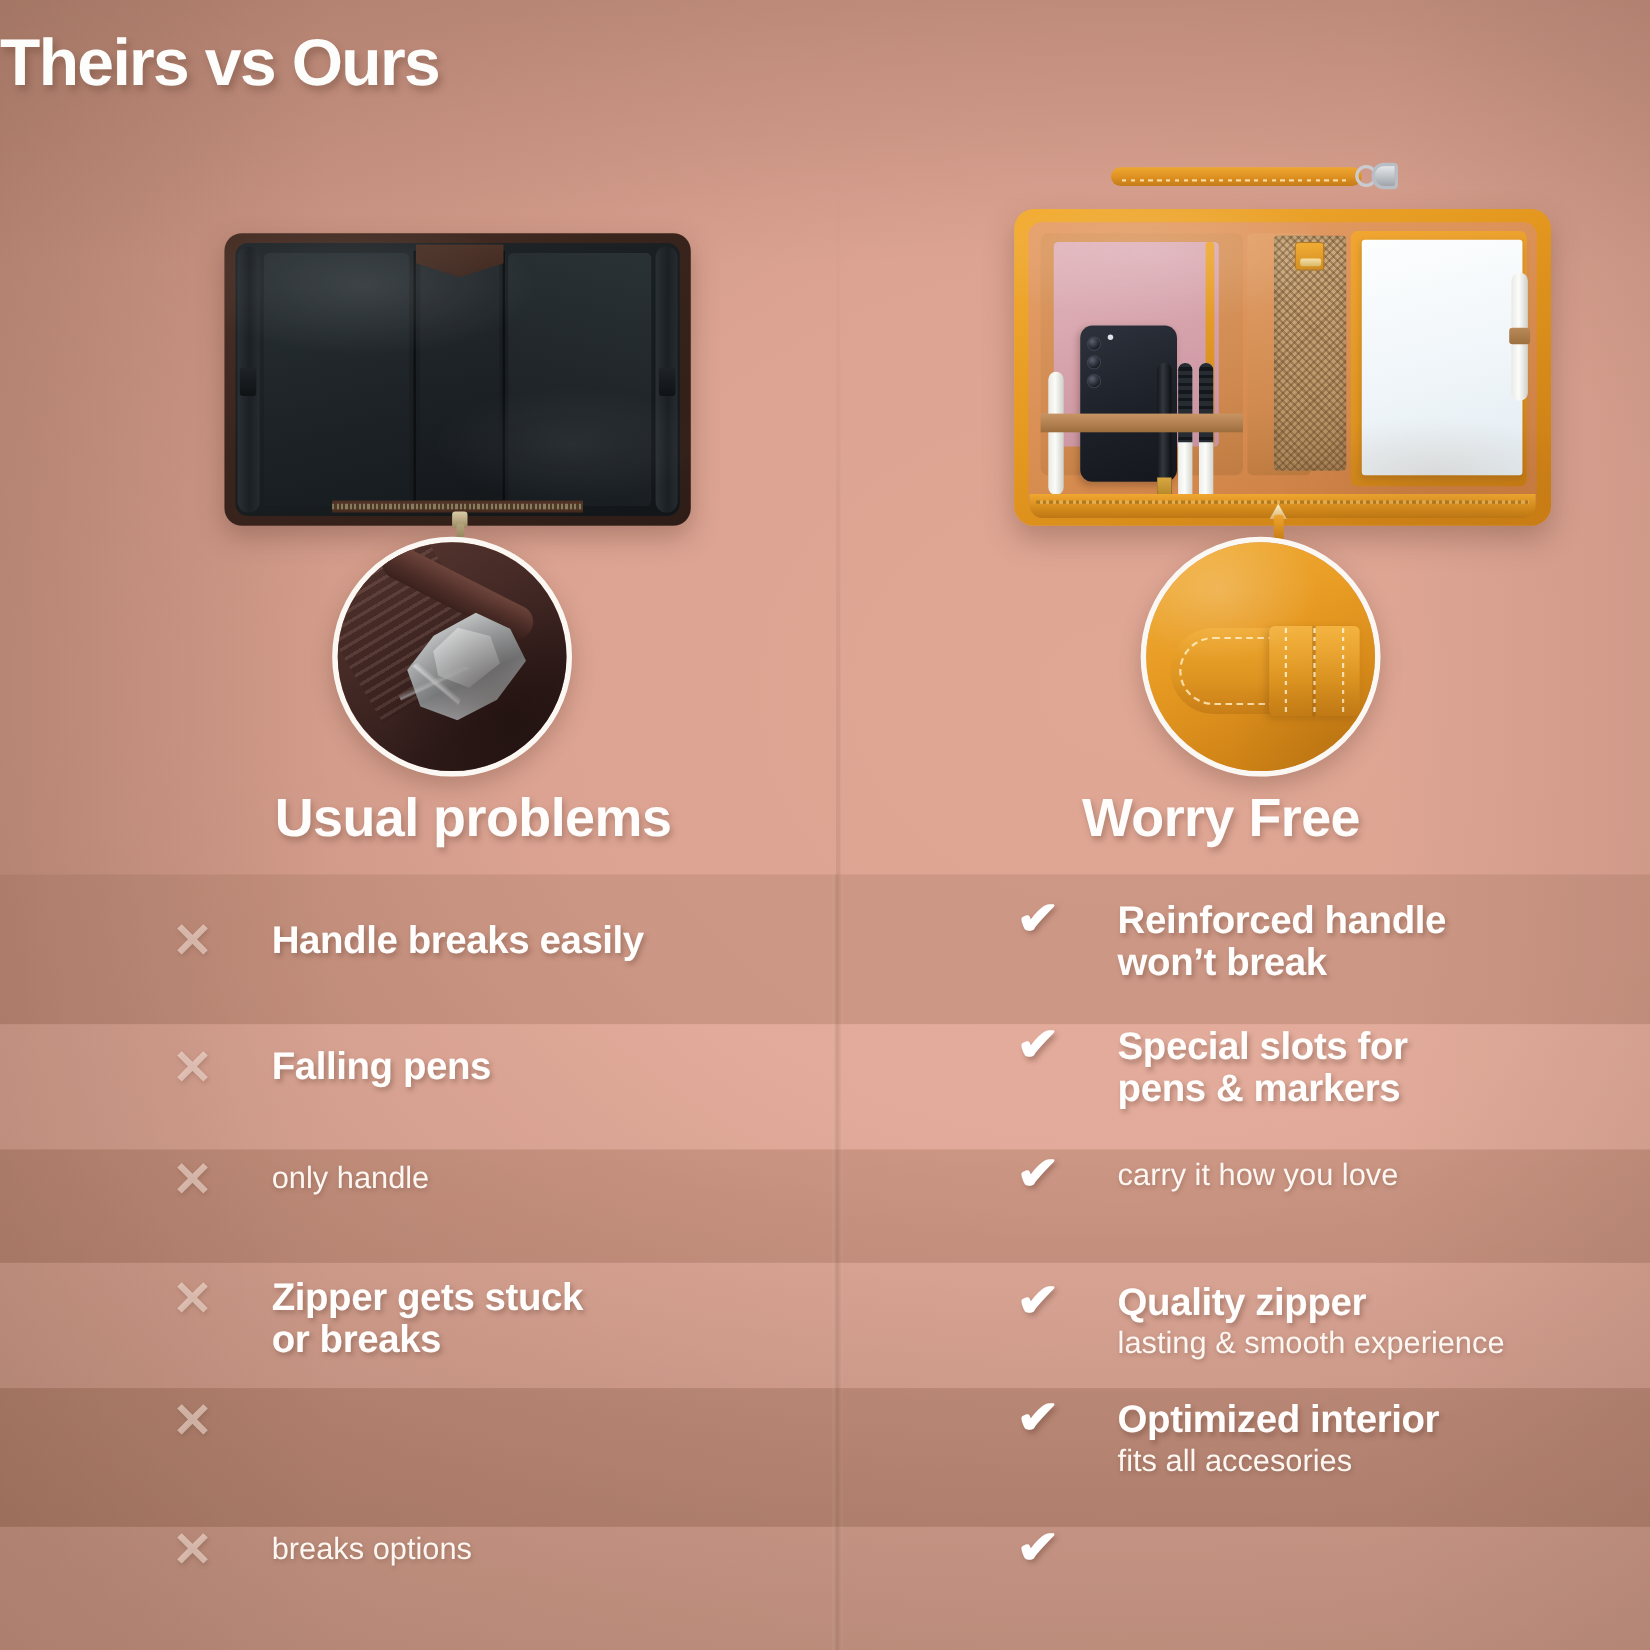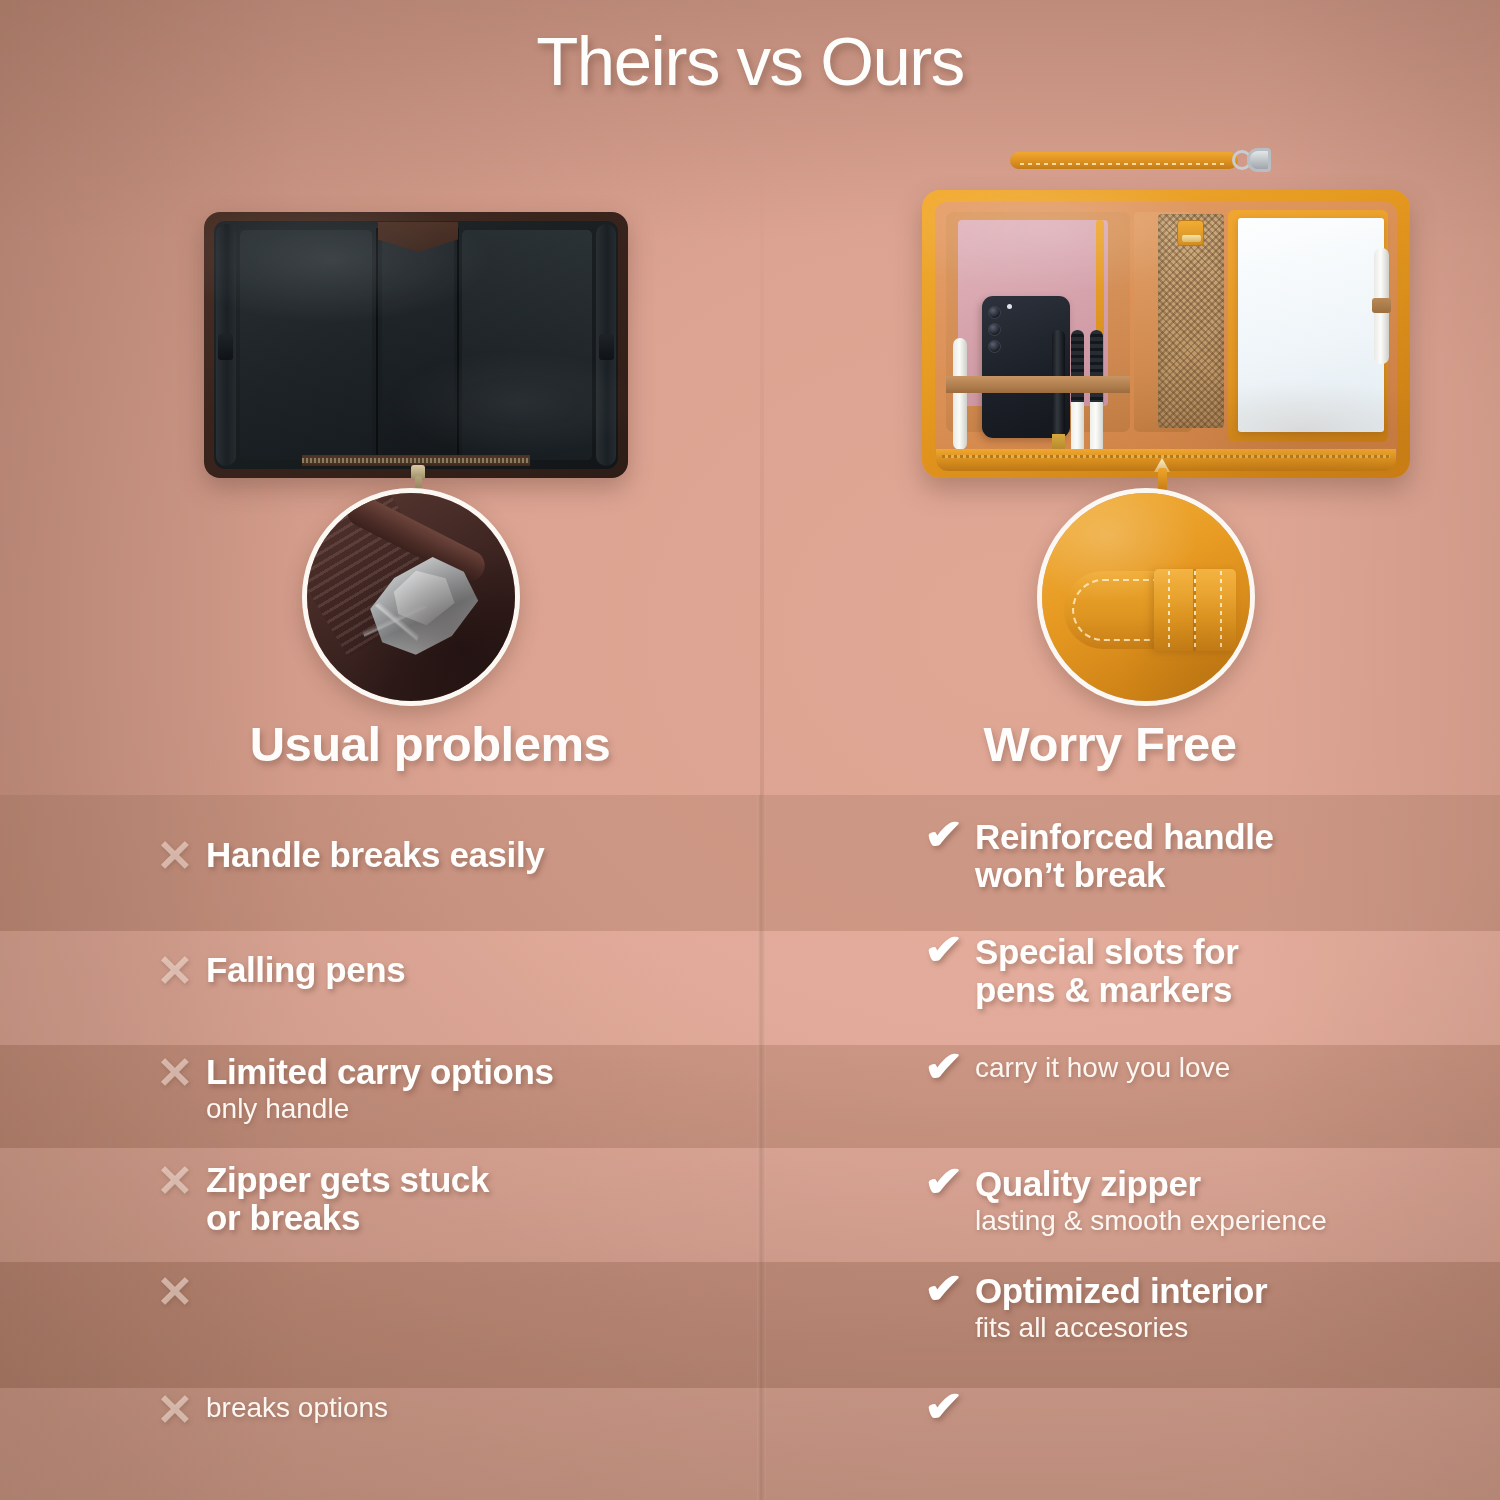--- a/index.html
+++ b/index.html
@@ -20,22 +20,22 @@
     background:
       linear-gradient(to bottom, rgba(120,85,70,.20) 0%, rgba(120,85,70,0) 16%,
         rgba(120,85,70,0) 70%, rgba(110,78,64,.22) 100%),
       linear-gradient(to right, rgba(120,85,70,.18) 0%, rgba(120,85,70,0) 20%,
         rgba(120,85,70,0) 84%, rgba(120,85,70,.12) 100%);
   }
 
   
   #title {
     position:absolute; top:22px; left:0; width:100%;
-    text-align:center; color:#fdfdfb;
-    font-size:69px; font-weight:normal; letter-spacing:-1.5px;
+    color:#fdfdfb;
+    font-size:60px; font-weight:bold; letter-spacing:-1.5px;
     text-shadow:3px 5px 7px rgba(105,70,56,.42);
   }
 
   
   .band { position:absolute; left:0; width:1500px; }
   .band.dark  { background:rgba(128,88,70,.175); }
   .band.light { background:rgba(255,213,196,.155); }
 
   
   #divider { position:absolute; top:795px; left:757px; width:9px; height:705px;
@@ -49,21 +49,21 @@
   .sec-head { position:absolute; color:#fefdfb; font-weight:bold;
     font-size:49px; letter-spacing:-.5px; text-align:center;
     text-shadow:2px 4px 6px rgba(105,70,56,.40); }
   #head-left  { top:716px; left:90px;  width:680px; }
   #head-right { top:716px; left:770px; width:680px; }
 
   
   .feat { position:absolute; display:flex; align-items:flex-start; }
   .feat .ico { flex:0 0 auto; width:62px; text-align:center;
     font-weight:bold; line-height:1; }
-  .feat .txt { flex:1 1 auto; }
+  .feat .txt { flex:1 1 auto;margin-left:41px; }
   .feat .t1 { color:#fffefc; font-weight:bold; font-size:35px; line-height:1.08;
     letter-spacing:-.4px; text-shadow:2px 3px 5px rgba(100,66,53,.40); }
   .feat .t2 { color:#fdf6f1; font-size:28px; line-height:1.15; margin-top:2px;
     text-shadow:1px 2px 4px rgba(100,66,53,.34); }
 
   .col-left  .ico { color:rgba(252,234,224,.55); font-size:44px;
     text-shadow:1px 2px 4px rgba(100,66,53,.25); }
   .col-right .ico { color:#ffffff; font-size:42px;
     text-shadow:2px 3px 5px rgba(100,66,53,.38); }
 
@@ -401,21 +401,20 @@
 </div>
 <div class="feat col-left" style="left:144px;top:951px;width:610px">
   <div class="ico"><span class="xg">✕</span></div>
   <div class="txt">
       <div class="t1">Falling pens</div>
     </div>
 </div>
 <div class="feat col-left" style="left:144px;top:1053px;width:610px">
   <div class="ico"><span class="xg">✕</span></div>
   <div class="txt">
-    <div class="t1">Limited carry options</div>
     <div class="t2">only handle</div>
   </div>
 </div>
 <div class="feat col-left" style="left:144px;top:1161px;width:610px">
   <div class="ico"><span class="xg">✕</span></div>
   <div class="txt">
       <div class="t1 ml" style="white-space:pre-line">Zipper gets stuck
 or breaks</div>
     </div>
 </div>

